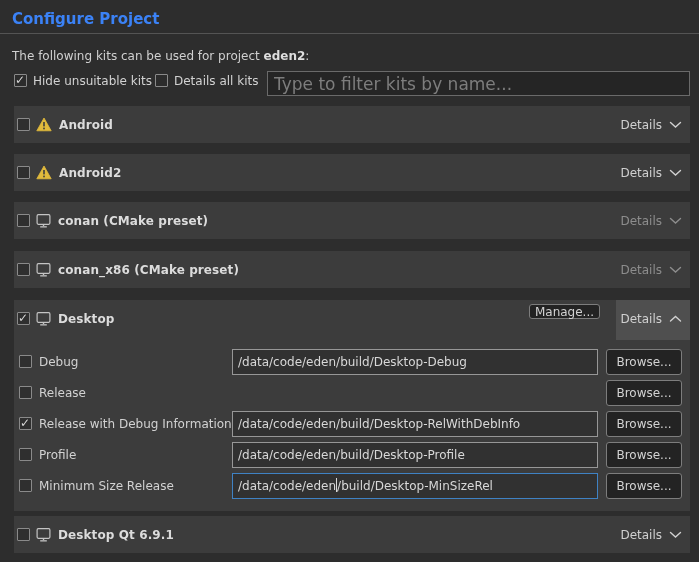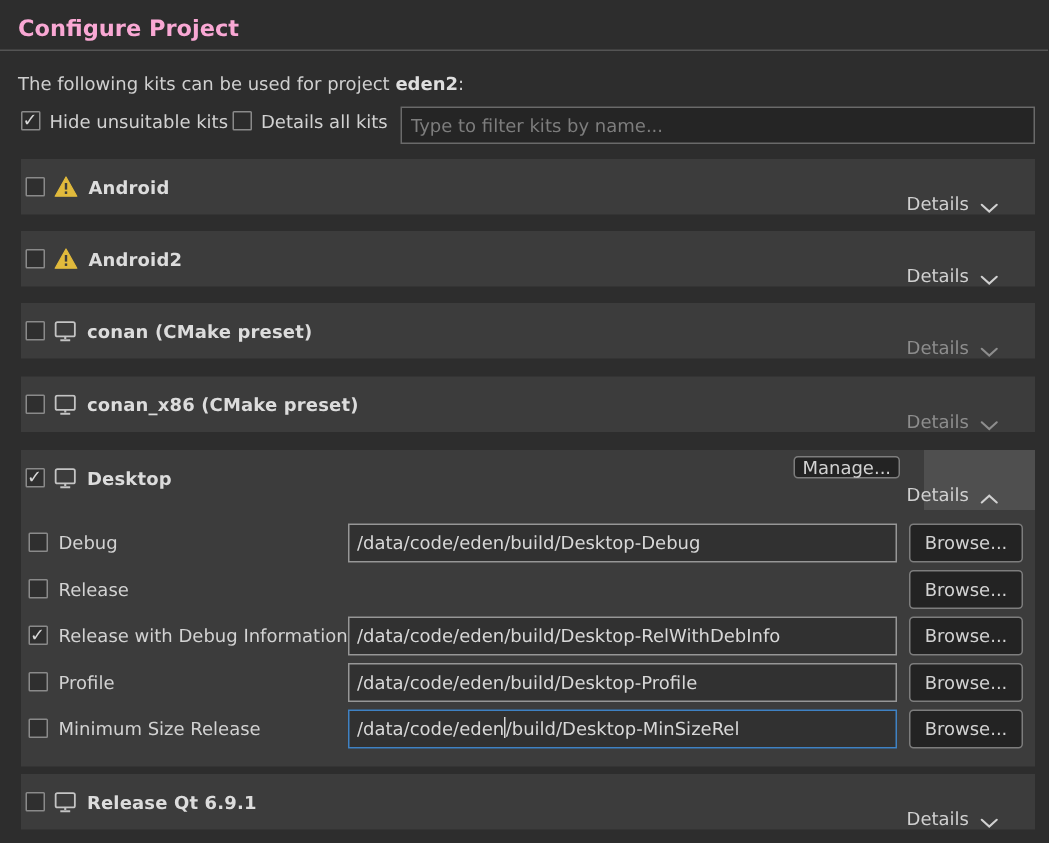--- a/index.html
+++ b/index.html
@@ -4,54 +4,54 @@
 <style>
   * { margin:0; padding:0; box-sizing:border-box; }
   html,body { background:#2d2d2d; }
   #app {
     position:relative; width:699px; height:562px; overflow:hidden;
     background:#2d2d2d; font-family:"DejaVu Sans","Liberation Sans",sans-serif;
     color:#d4d4d4; font-size:12px;
   }
   .page-title {
     position:absolute; left:12px; top:10px;
-    font-size:15px; font-weight:bold; color:#f9a8d4;
+    font-size:15px; font-weight:bold; color:#3b82f6;
   }
   .title-sep { position:absolute; left:0; top:33px; width:699px; height:1px; background:#545454; }
   .subtitle { position:absolute; left:12px; top:49px; color:#d0d0d0; }
   .subtitle b { color:#dedede; }
 
   
   .cb {
     width:13px; height:13px; background:#2c2c2c; border:1px solid #8a8a8a;
     border-radius:1px; position:relative; flex:0 0 13px;
   }
   .cb .check {
     position:absolute; left:0px; top:-2px; font-size:12px; color:#d8d8d8; line-height:14px;
   }
   .abs { position:absolute; }
   .filter-label { color:#d2d2d2; }
   .filter-input {
     position:absolute; left:267px; top:71px; width:423px; height:25px;
     background:#252525; border:1px solid #6a6a6a; color:#d6d6d6;
-    font-family:inherit; font-size:12px; padding:0 6px; outline:none;
+    font-family:inherit; font-size:17px; padding:0 6px; outline:none;
   }
   .filter-input::placeholder { color:#7d7d7d; }
 
   
   .kit-row {
     position:absolute; left:14px; width:676px; height:37px;
     background:#3c3c3c; display:flex; align-items:center;
   }
   .kit-row .cb { margin-left:3px; background:#2f2f2f; }
   .icon-wrap { display:inline-flex; margin-left:6px; }
   .kit-name { font-weight:bold; color:#dcdcdc; margin-left:7px; letter-spacing:0.1px; }
   .details-btn {
-    position:absolute; right:24px; top:0; height:37px;
-    display:flex; align-items:flex-end; gap:7px;
+    position:absolute; right:8px; top:0; height:37px;
+    display:flex; align-items:center; gap:7px;
     color:#d0d0d0; cursor:pointer;
   }
   .details-btn .icon-wrap { margin-left:0; }
   .details-btn.dim { color:#8d8d8d; }
 
   
   .desktop-panel {
     position:absolute; left:14px; top:300px; width:676px; height:211px;
     background:#3c3c3c;
   }
@@ -246,21 +246,21 @@
 
   <div class="kit-row" style="top:516px;">
     <div class="cb"></div>
     <span class="icon-wrap">
       <svg width="15" height="14" viewBox="0 0 15 14">
           <rect x="1.1" y="0.7" width="12.8" height="9.6" rx="1.2" fill="none" stroke="#c4c4c4" stroke-width="1.2"></rect>
           <rect x="6.8" y="10.3" width="1.4" height="1.7" fill="#c4c4c4"></rect>
           <rect x="4.2" y="12.2" width="6.6" height="1.3" fill="#c4c4c4"></rect>
         </svg>
     </span>
-    <span class="kit-name">Release Qt 6.9.1</span>
+    <span class="kit-name">Desktop Qt 6.9.1</span>
     <div class="details-btn">
       <span>Details</span>
       <span class="icon-wrap">
           <svg width="13" height="8" viewBox="0 0 13 8">
             <polyline points="1.5,1.5 6.5,6 11.5,1.5" fill="none" stroke="currentColor" stroke-width="1.4" stroke-linecap="round"></polyline>
           </svg>
         </span>
     </div>
   </div>
 

